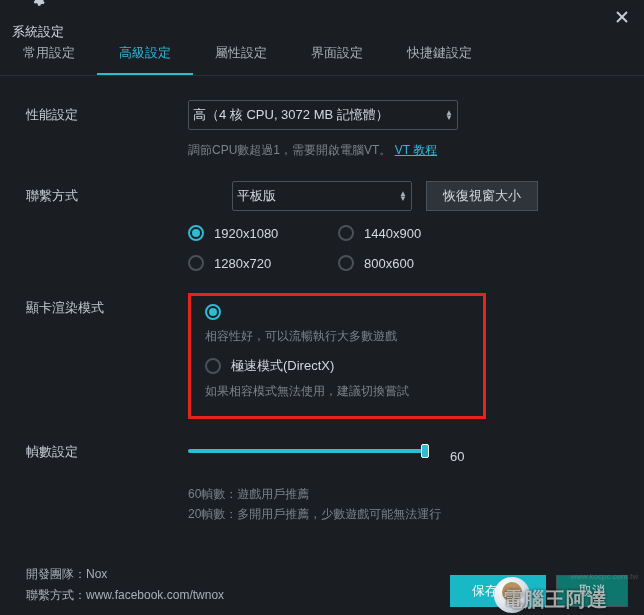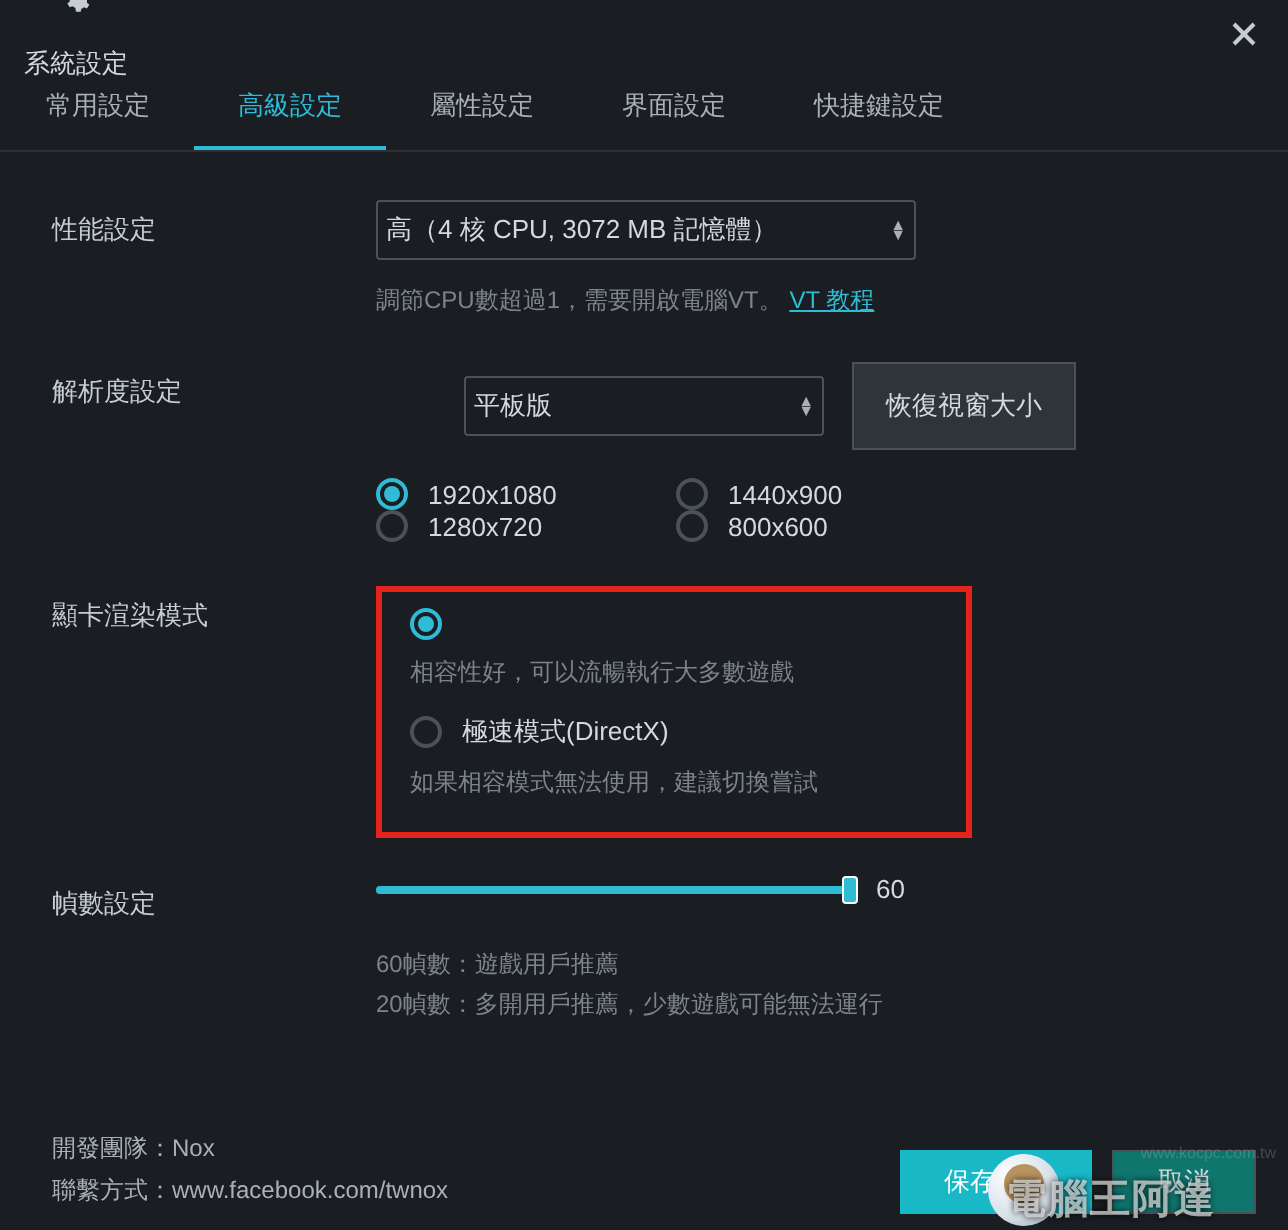--- a/index.html
+++ b/index.html
@@ -59,34 +59,35 @@
   cursor: pointer;
   background: transparent;
 }
 .select.wide { width: 270px; }
 .select.narrow { width: 180px; }
 .chevrons { display: flex; flex-direction: column; line-height: 5px; font-size: 8px; color: #aab0b8; }
 .hint { margin-top: 12px; font-size: 12px; color: #7c838c; }
 .hint a { color: #2fbad6; text-decoration: underline; cursor: pointer; }
 .res-row { display: flex; align-items: center; gap: 14px; margin-left: 44px; }
 .restore-btn {
-  height: 44px;
+  height: 30px;
   padding: 4px 16px;
   border: 1px solid #4a5158;
   background: #2f343a;
   color: #d4d9e0;
   cursor: pointer;
   display: flex;
   align-items: center;
   font-size: 13px;
 }
 .radio-grid {
   margin-top: 14px;
   display: grid;
   grid-template-columns: 150px 150px;
+  row-gap: 14px;
 }
 .radio { display: flex; align-items: center; gap: 10px; cursor: pointer; }
 .radio-dot {
   width: 16px; height: 16px; border-radius: 50%;
   border: 2px solid #4a5158;
   display: flex; align-items: center; justify-content: center;
   flex-shrink: 0;
 }
 .radio.selected .radio-dot { border-color: #2fbad6; }
 .radio.selected .radio-dot::after {
@@ -94,21 +95,21 @@
 }
 .radio-label { color: #d4d9e0; font-size: 13px; }
 .render-box {
   border: 3px solid #e5221b;
   padding: 8px 14px 12px 14px;
   width: 298px;
 }
 .render-option { margin-bottom: 4px; }
 .render-desc { font-size: 12px; color: #7c838c; margin: 8px 0 12px 0; }
 .render-option:last-of-type .render-desc { margin-bottom: 0; }
-.slider-wrap { display: flex; align-items: center; gap: 12px; }
+.slider-wrap { display: flex; gap: 24px; margin-top: 12px; }
 .slider-track {
   position: relative;
   width: 238px;
   height: 4px;
   background: #3a4047;
   border-radius: 2px;
 }
 .slider-fill {
   position: absolute;
   height: 4px;
@@ -239,21 +240,21 @@
           </span>
       </div>
       <div class="hint">
         <span>調節CPU數超過1，需要開啟電腦VT。</span>
         <a>VT 教程</a>
       </div>
     </div>
   </div>
 
   <div class="row">
-    <div class="label-col">解析度設定</div>
+    <div class="label-col">聯繫方式</div>
     <div class="field-col">
       <div class="res-row">
         <div class="select narrow">
           <span>平板版</span>
           <span class="chevrons">
               <span>▲</span>
               <span>▼</span>
             </span>
         </div>
         <button class="restore-btn">恢復視窗大小</button>

